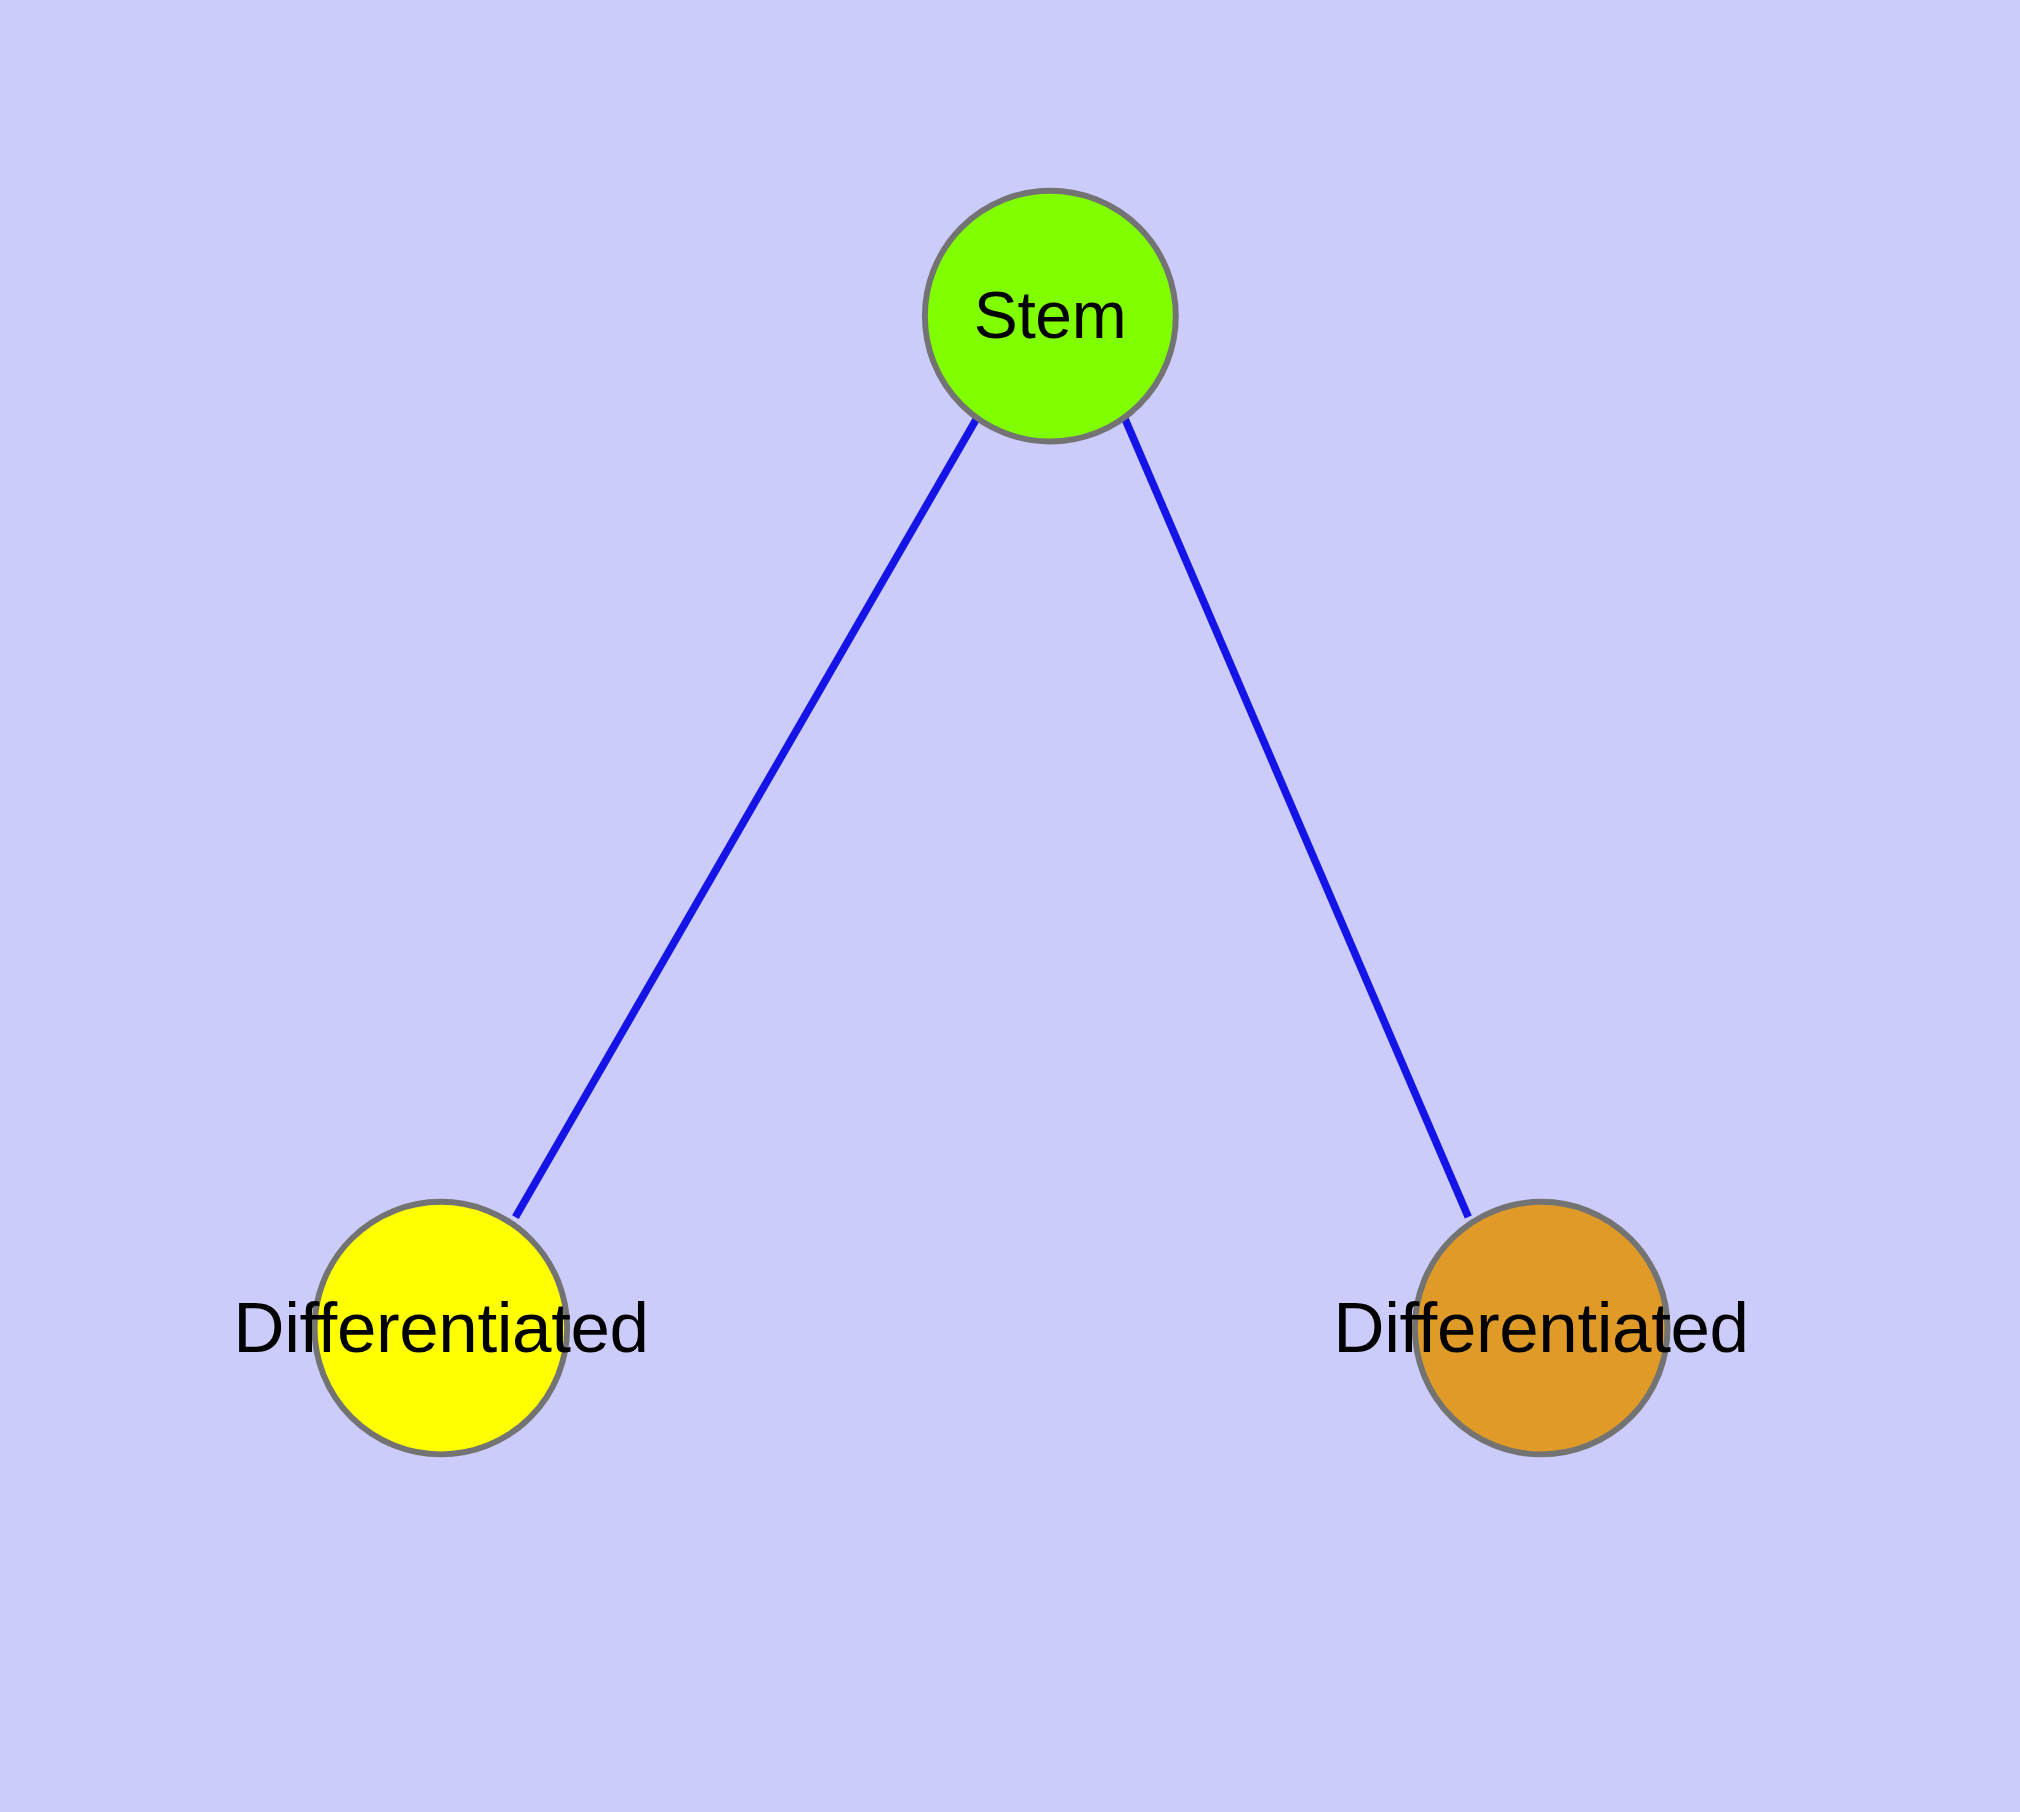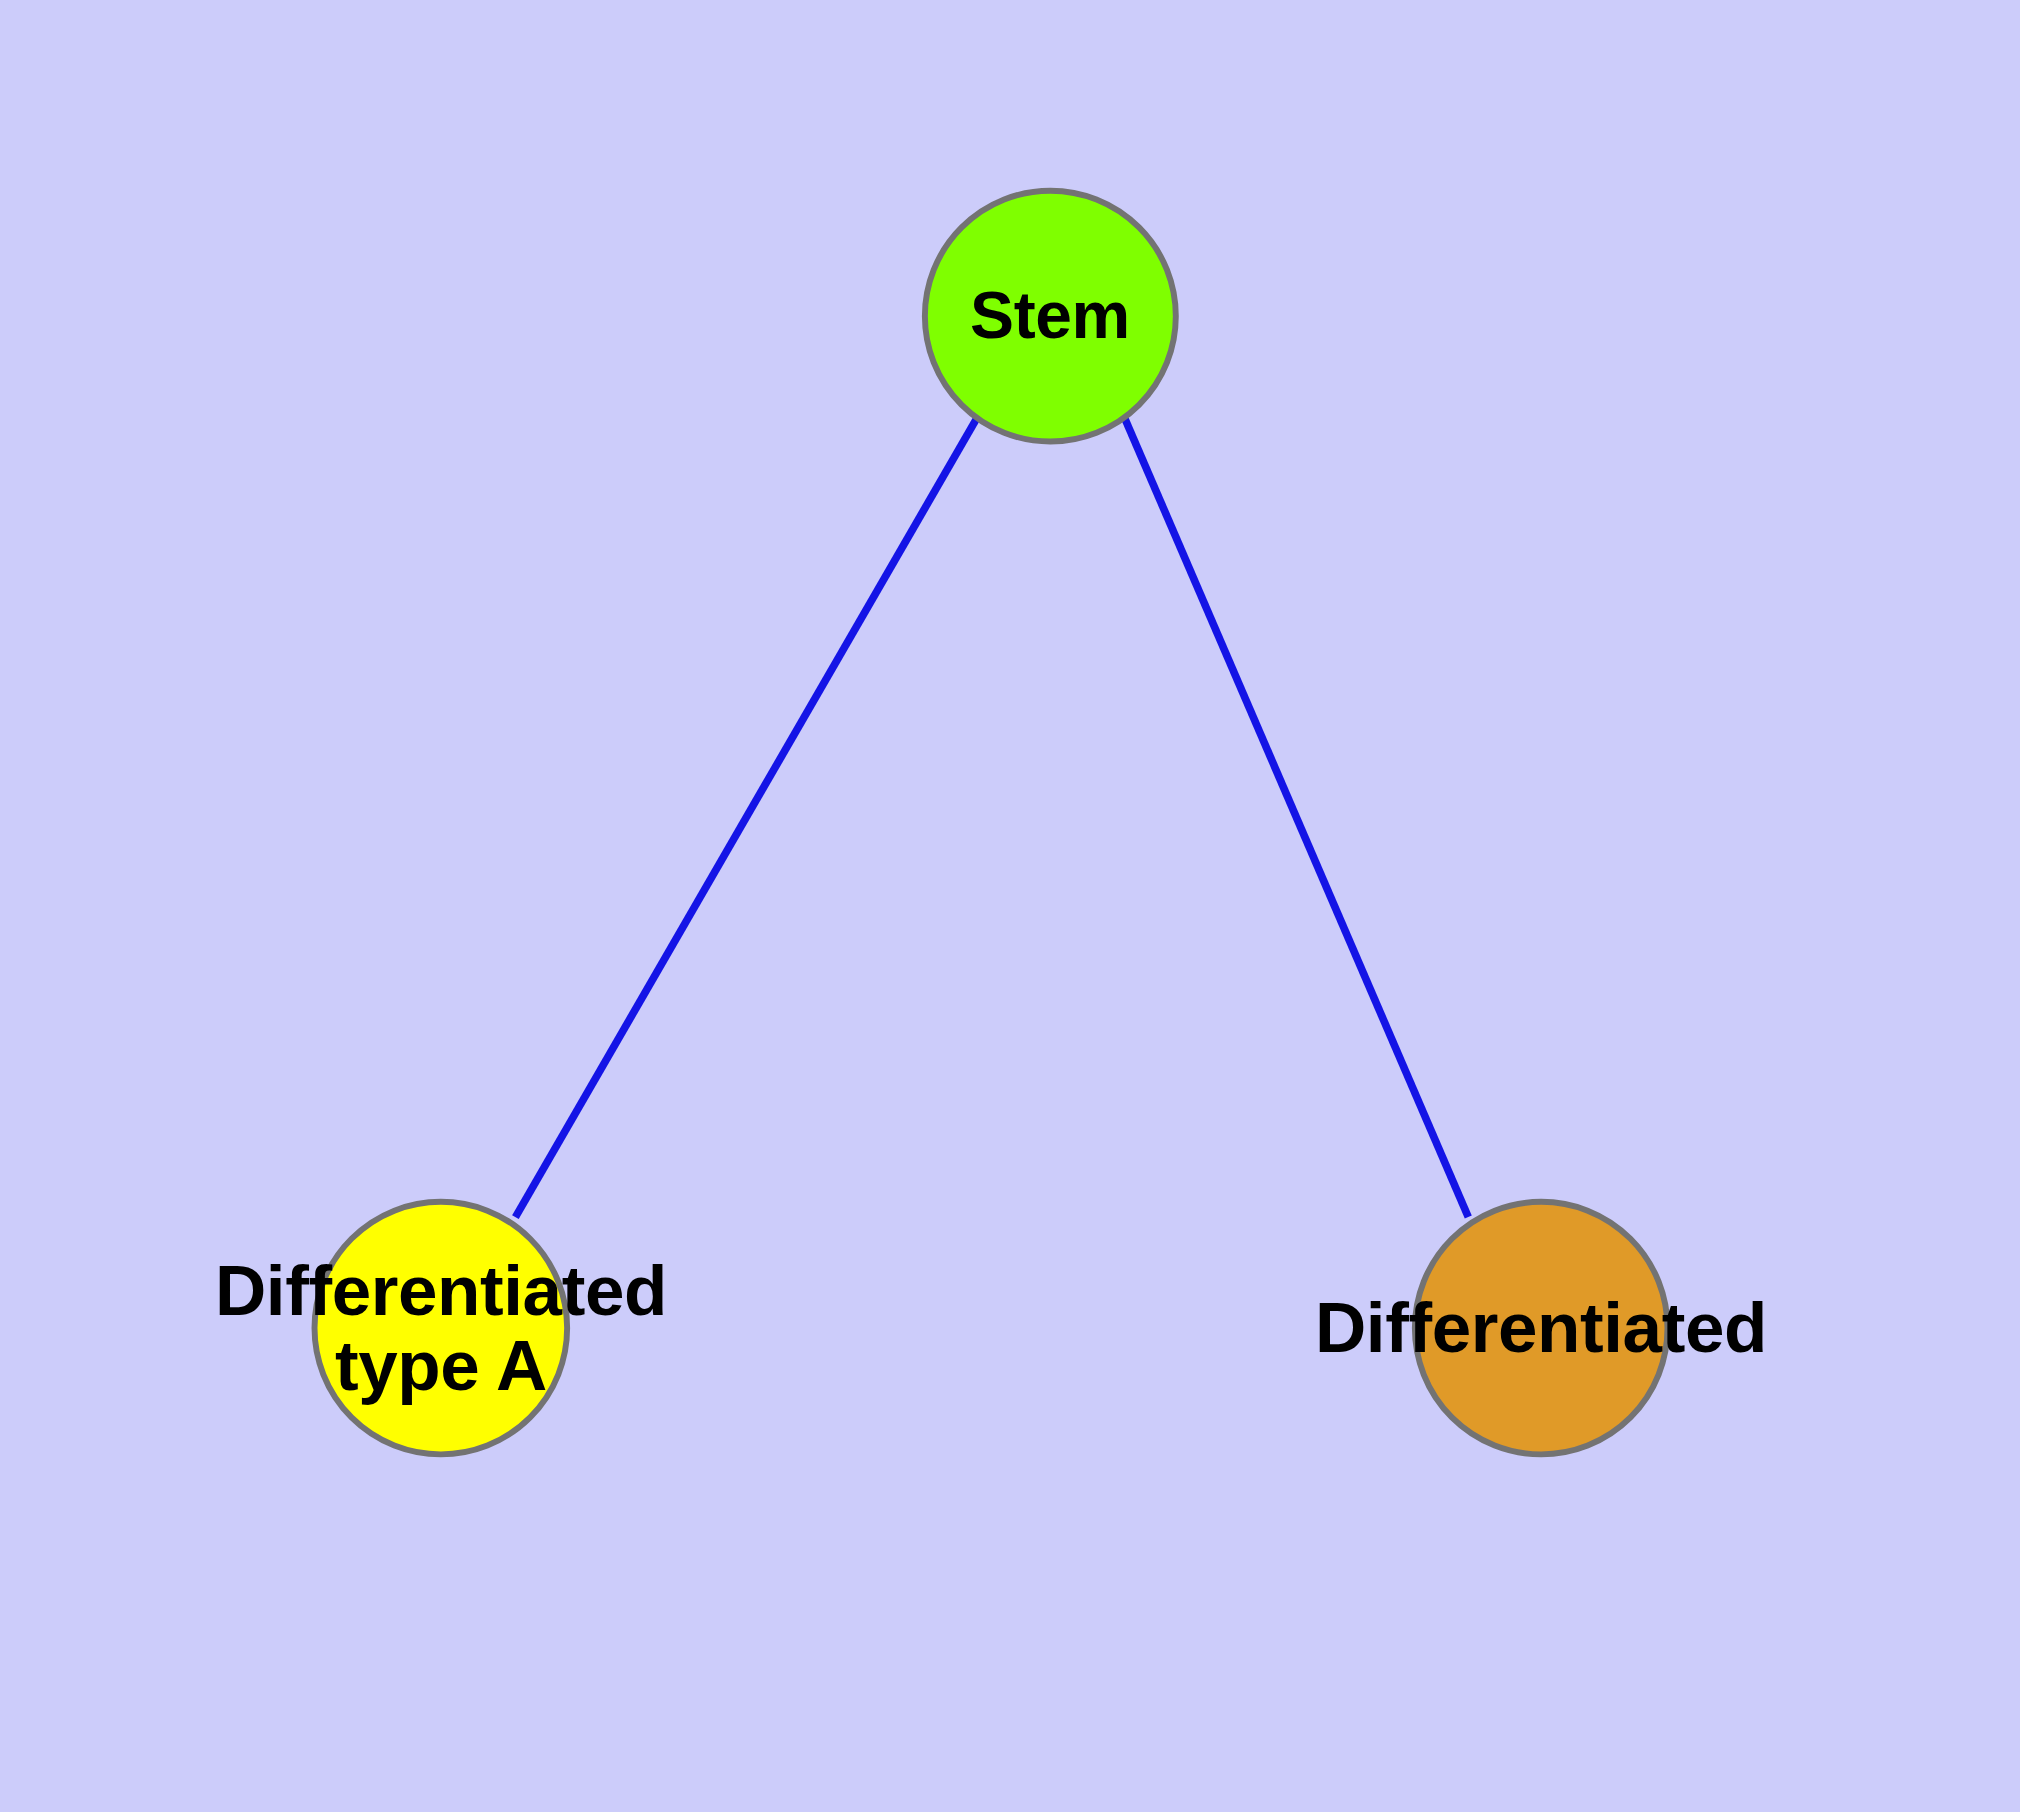--- a/index.html
+++ b/index.html
@@ -25,21 +25,21 @@
   #graph-svg {
     position: absolute;
     left: 0;
     top: 0;
     width: 2021px;
     height: 1812px;
   }
   .node-label {
     position: absolute;
     color: #000000;
-    font-weight: bold;
+    font-weight: normal;
     text-align: center;
     white-space: pre;
     line-height: 1.06;
     letter-spacing: -0.4px;
     pointer-events: none;
     transform: translate(-50%, -50%);
   }
   .label-stem {
     font-size: 66px;
   }
@@ -61,18 +61,18 @@
       </g>
     <g id="node-layer">
         <circle cx="1239" cy="373" r="148" fill="#7fff00" stroke="#737373" stroke-width="7"></circle>
         <circle cx="520" cy="1567" r="149" fill="#ffff00" stroke="#737373" stroke-width="7"></circle>
         <circle cx="1818" cy="1567" r="149" fill="#e09a28" stroke="#737373" stroke-width="7"></circle>
       </g>
   </svg>
 
   <div id="label-layer">
       <div class="node-label label-stem" style="left: 1050px; top: 316px; color: rgb(0, 0, 0);"><div>Stem</div></div>
-      <div class="node-label label-leaf" style="left: 441px; top: 1328px; color: rgb(0, 0, 0);"><div>Differentiated</div><div>type A</div></div>
+      <div class="node-label label-leaf" style="left: 441px; top: 1328px; color: rgb(0, 0, 0);"><div>Differentiated</div></div>
       <div class="node-label label-leaf" style="left: 1541px; top: 1328px; color: rgb(0, 0, 0);"><div>Differentiated</div></div>
     </div>
 
 </div>
 
 
 </body></html>

